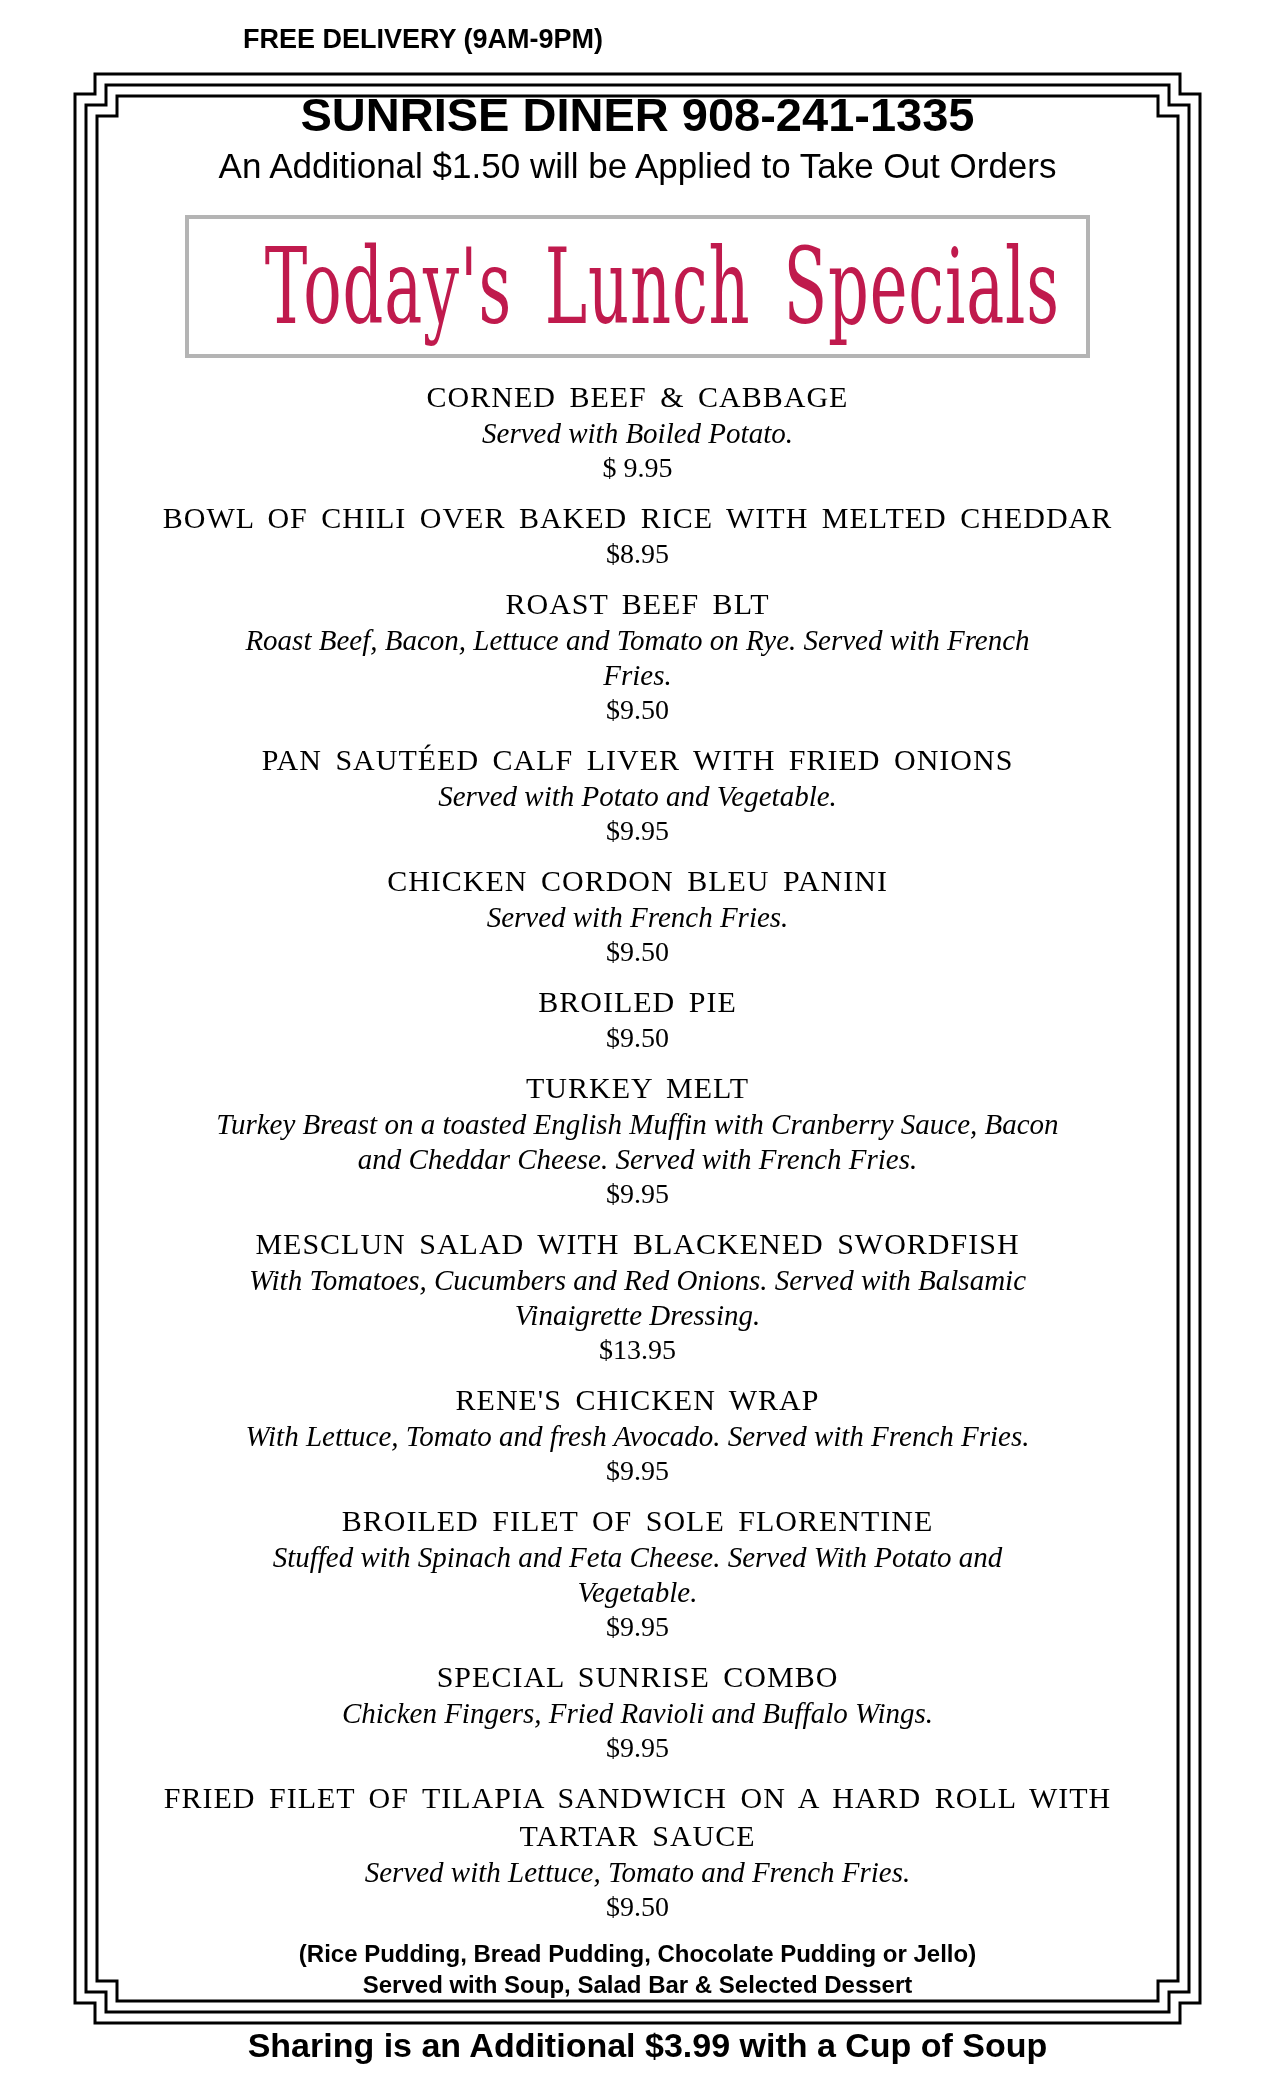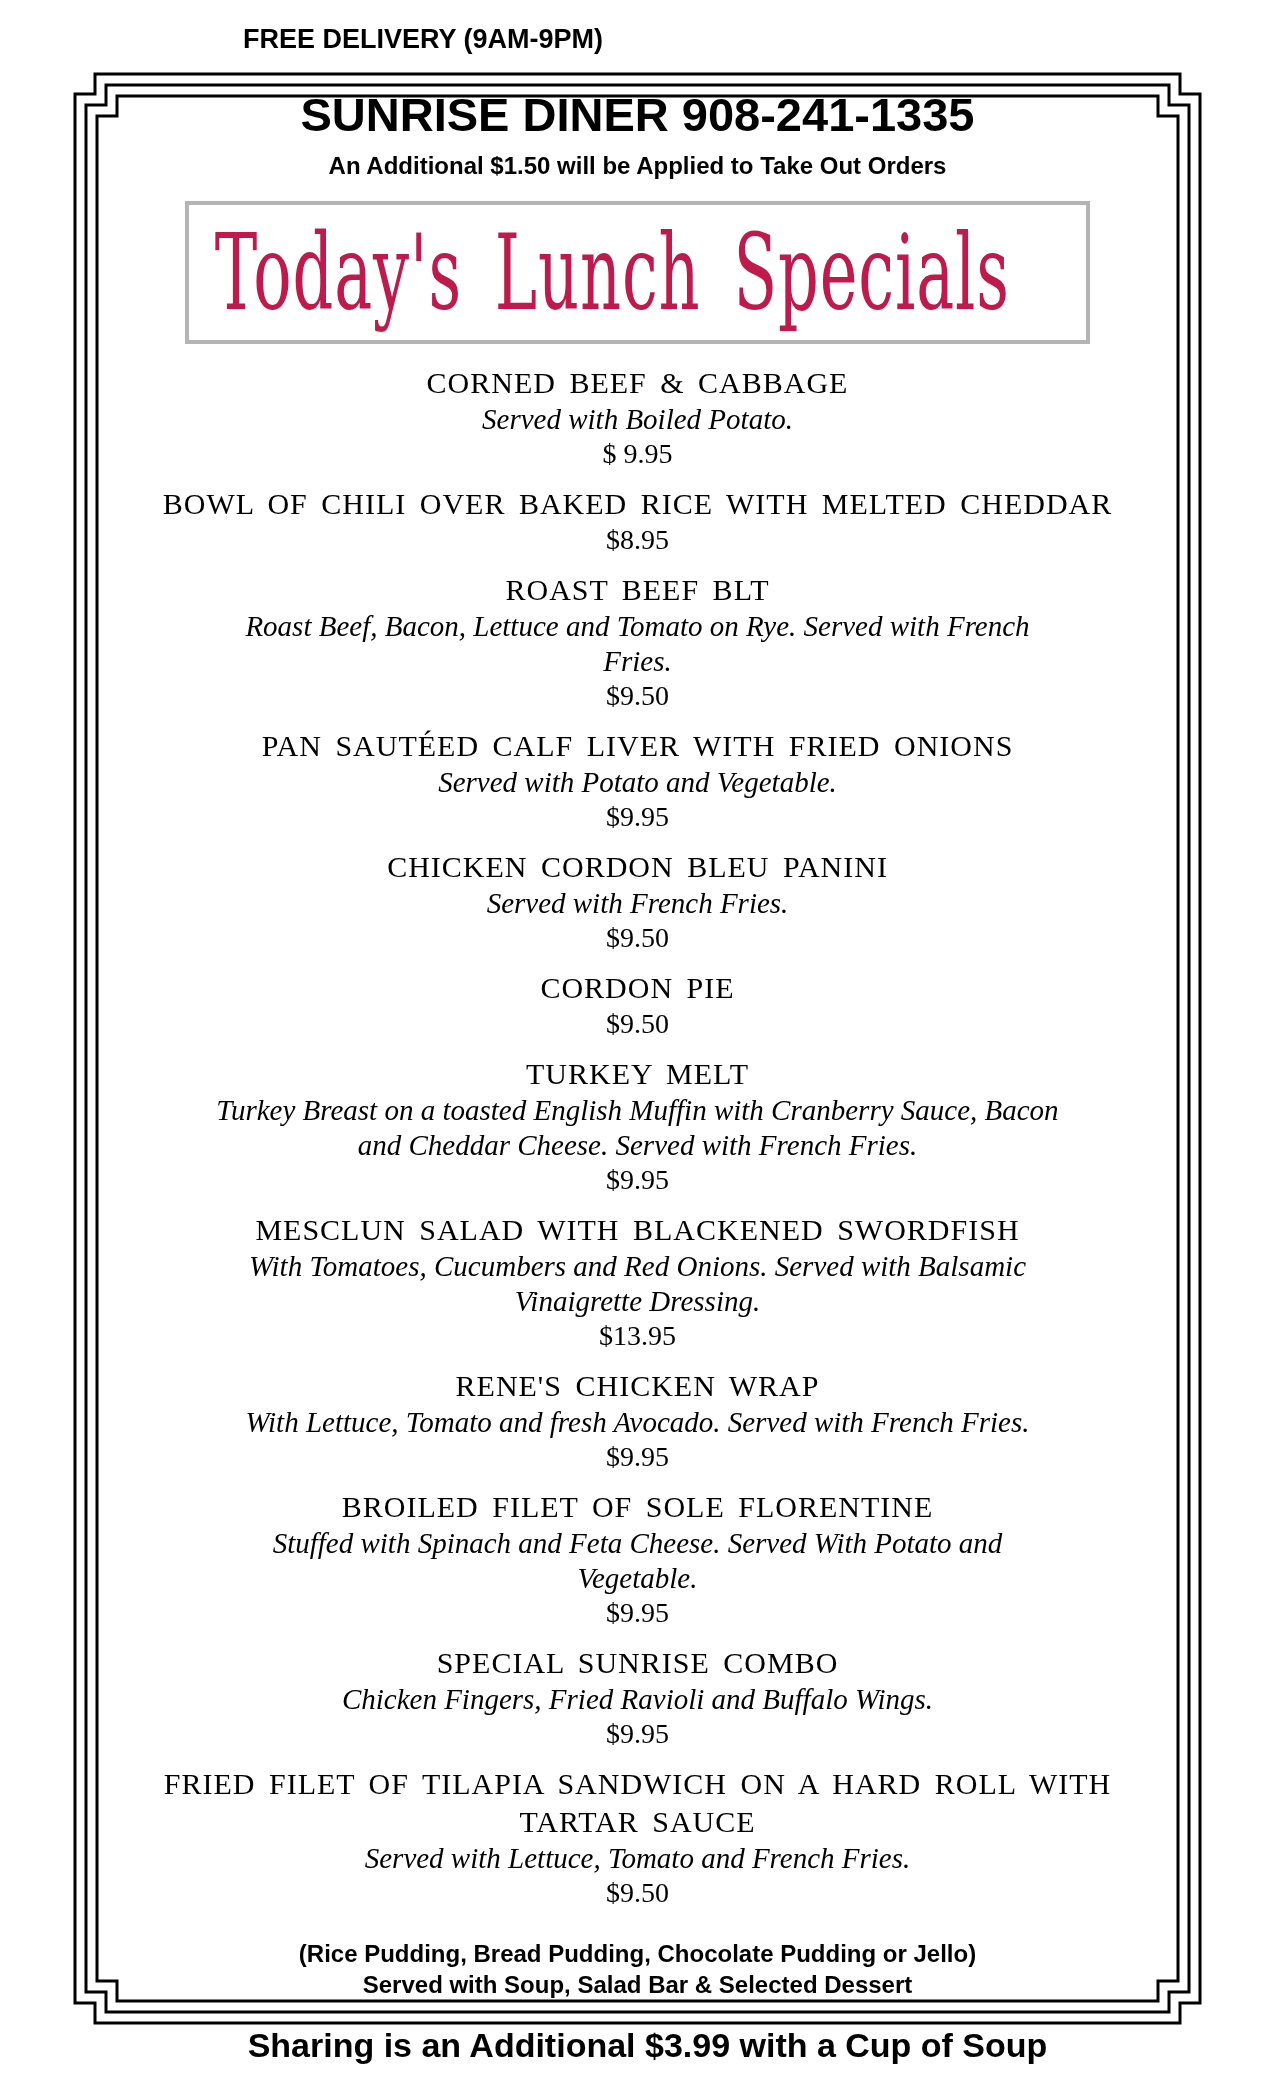--- a/index.html
+++ b/index.html
@@ -11,25 +11,25 @@
 
   .free-delivery {
     position:absolute; top:24px; left:0; width:846px; text-align:center;
     font-size:27px; font-weight:bold;
   }
 
   .inner {
     position:absolute; left:75px; top:74px; width:1125px; text-align:center;
   }
   .diner-title  { margin-top:14px; font-size:47px; line-height:54px; font-weight:bold; }
-  .takeout-note { margin-top:3px;  font-size:24px; line-height:42px; font-weight:bold; }
+  .takeout-note { margin-top:3px;  font-size:35px; line-height:42px; font-weight:normal; }
 
   .specials-box {
-    width:897px; height:135px; margin:14px auto 0; border:4px solid var(--boxgray);
-    display:flex; align-items:center; justify-content:flex-end; background:#fff;
+    width:897px; height:135px; margin:28px auto 0; border:4px solid var(--boxgray);
+    display:flex; align-items:center; justify-content:flex-start; background:#fff;
   }
   .specials-title {
     font-family:"DejaVu Serif", serif; font-size:76px; color:var(--accent);
     transform:scale(0.84,1.38); white-space:nowrap;
     letter-spacing:1px; word-spacing:14px;
   }
 
   .menu { margin-top:20px; }
   .menu-item { margin-bottom:14px; }
   .item-name {
@@ -99,21 +99,21 @@
     <div class="item-price">$9.95</div>
   </div>
 
   <div class="menu-item">
     <div class="item-name">CHICKEN CORDON BLEU PANINI</div>
     <div class="item-desc">Served with French Fries.</div>
     <div class="item-price">$9.50</div>
   </div>
 
   <div class="menu-item">
-    <div class="item-name">CORDON PIE</div>
+    <div class="item-name">BROILED PIE</div>
     <div class="item-price">$9.50</div>
   </div>
 
   <div class="menu-item">
     <div class="item-name">TURKEY MELT</div>
     <div class="item-desc">Turkey Breast on a toasted English Muffin with Cranberry Sauce, Bacon and Cheddar Cheese.  Served with French Fries.</div>
     <div class="item-price">$9.95</div>
   </div>
 
   <div class="menu-item">

